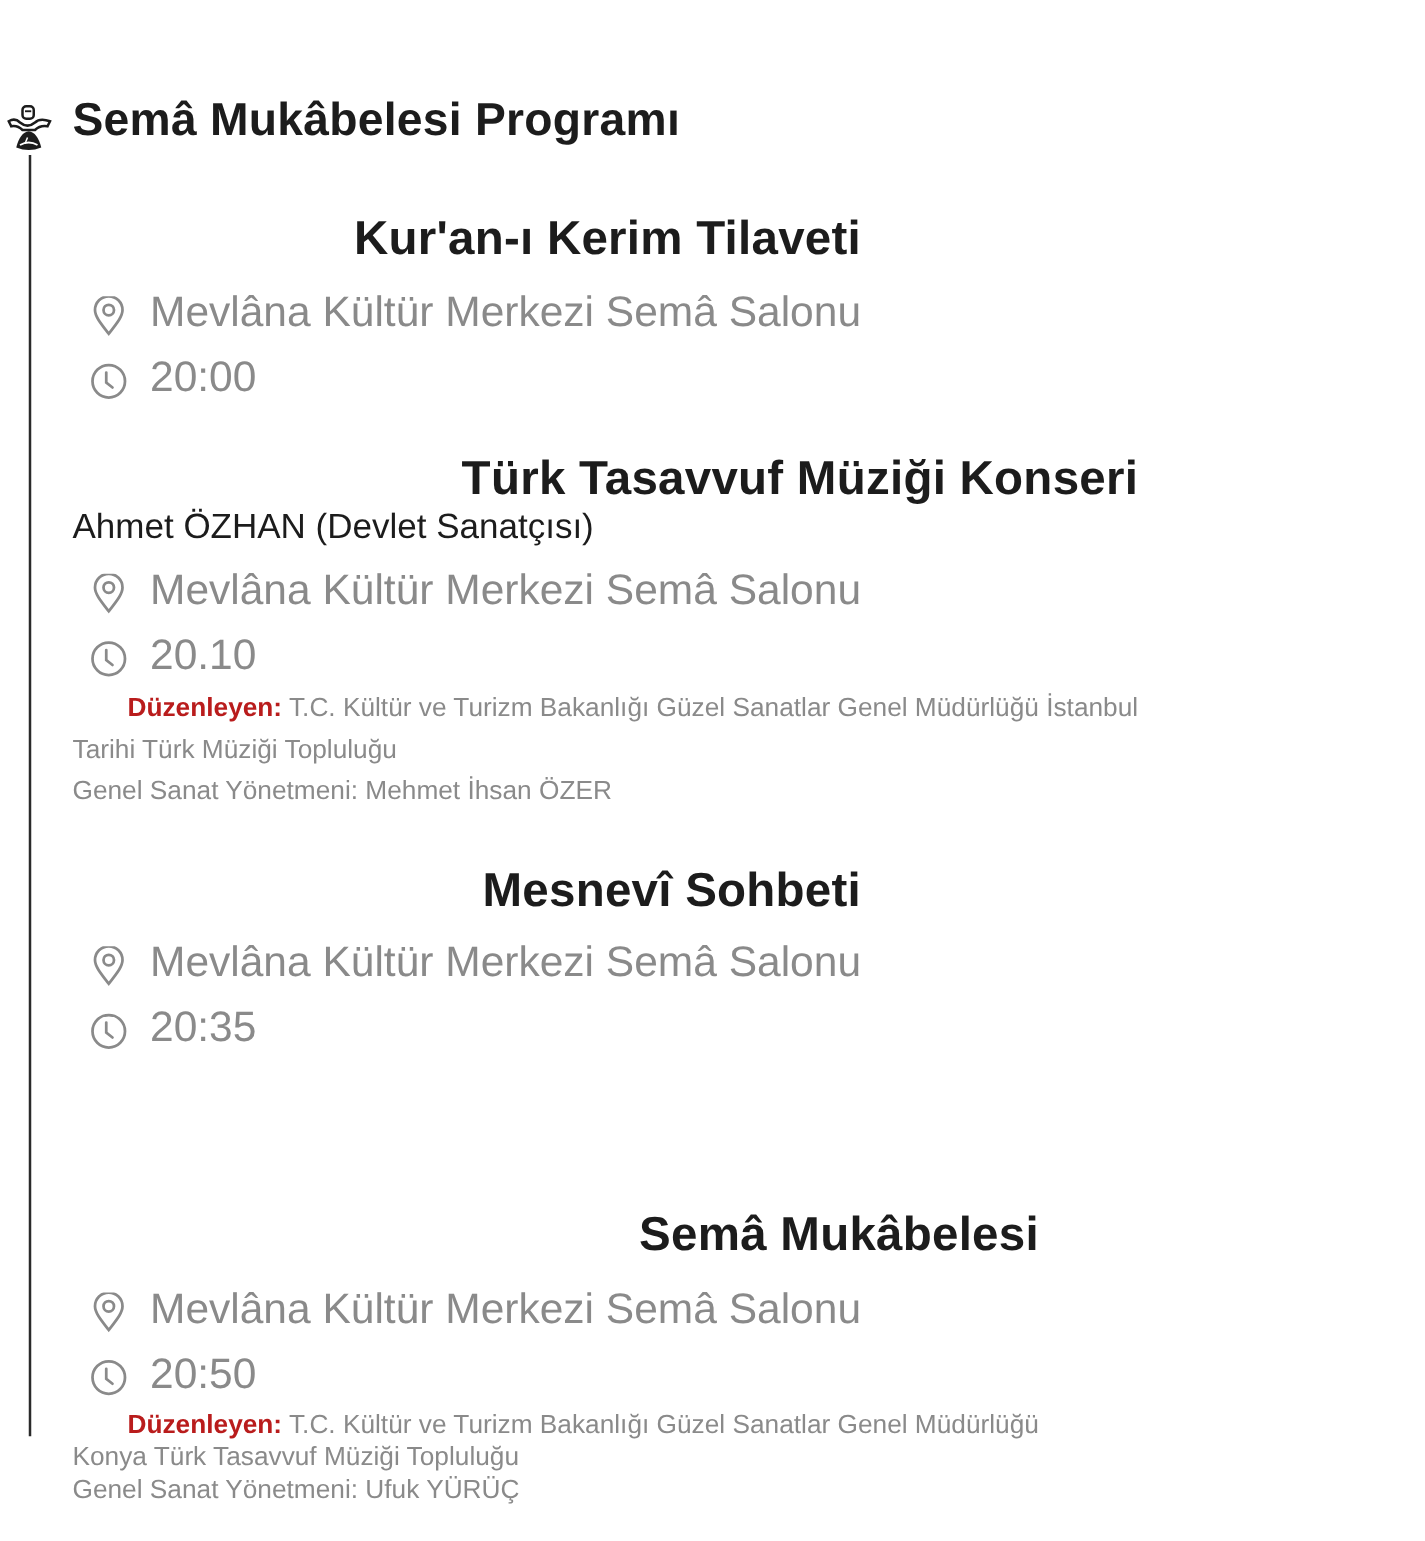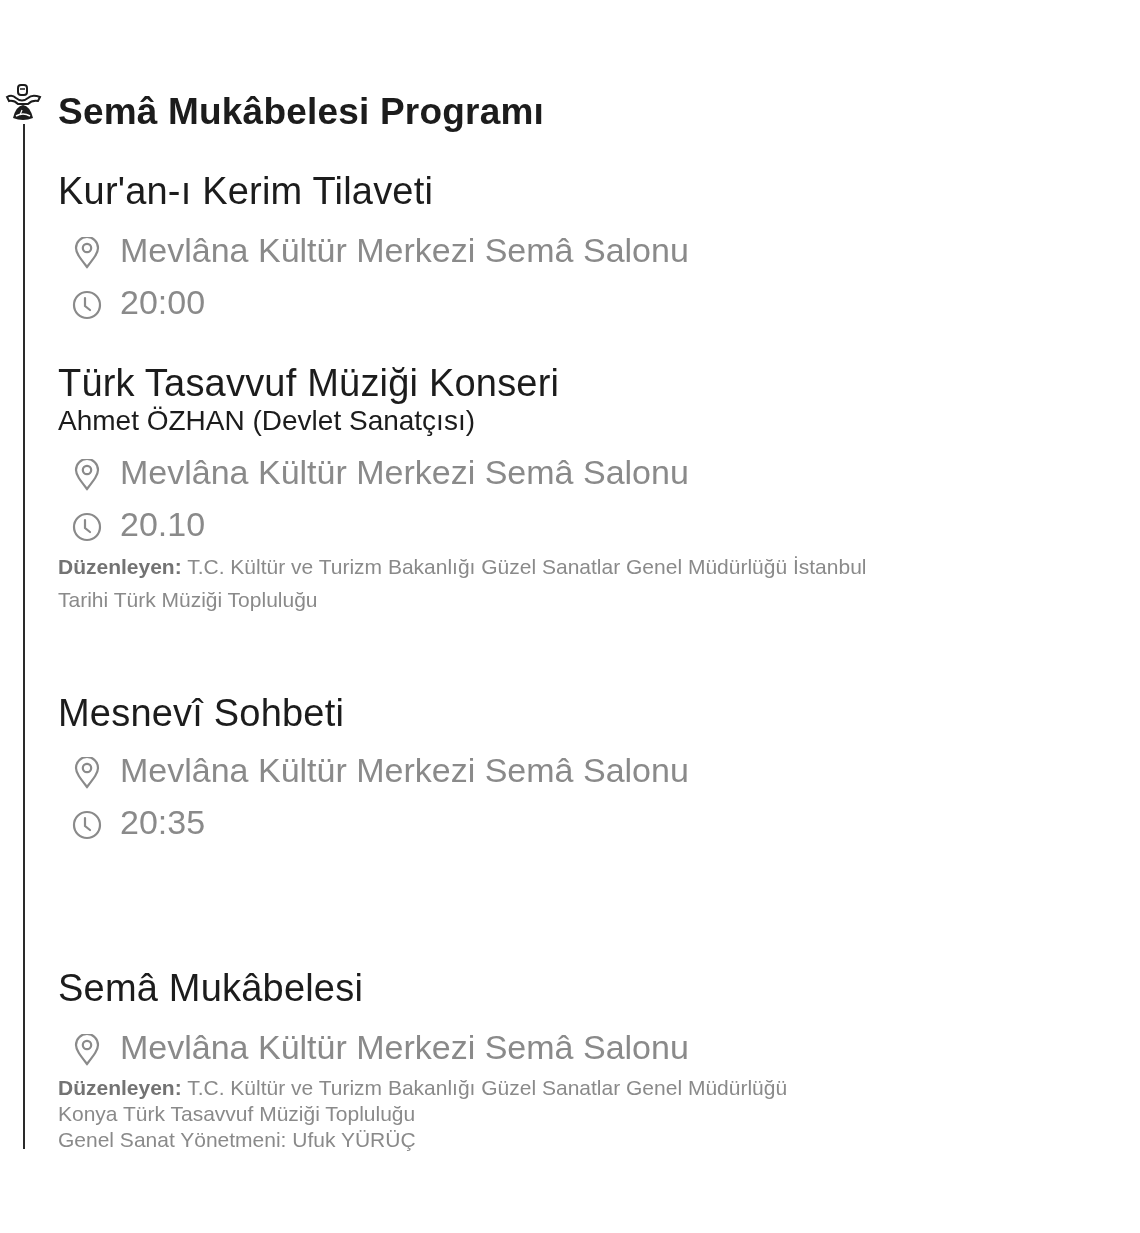--- a/index.html
+++ b/index.html
@@ -26,39 +26,40 @@
     .logo {
       position: absolute;
       left: 4px;
       top: 84px;
       width: 40px;
       height: 44px;
     }
     .program-title {
       position: absolute;
       left: 58px;
-      top: 88px;
+      top: 72px;
       font-size: 37px;
       font-weight: 700;
       letter-spacing: 0.2px;
       color: #1c1c1c;
       white-space: nowrap;
       line-height: 48px;
     }
     .event {
       position: absolute;
       left: 58px;
     }
     .event-title {
       font-size: 38px;
-      font-weight: 400;
+      font-weight: 700;
       color: #1c1c1c;
       line-height: 46px;
       white-space: nowrap;
       letter-spacing: 0.2px;
+      text-align: right;
     }
     .event-performer {
       font-size: 28px;
       font-weight: 400;
       color: #1c1c1c;
       line-height: 34px;
       white-space: nowrap;
       margin-top: -2px;
     }
     .meta-row {
@@ -88,21 +89,22 @@
       color: #8a8a8a;
       line-height: 33px;
       white-space: nowrap;
       margin-top: 6px;
     }
     .organizer.tight {
       line-height: 26px;
     }
     .organizer .label {
       font-weight: 700;
-      color: #737373;
+      color: #b91c1c;
+      margin-left: 44px;
     }
   </style>
 </head>
 <body>
 
 <div class="timeline-line"></div>
 
 <div class="logo">
   <svg width="40" height="44" viewBox="0 0 40 44">
     <rect x="14" y="1" width="9" height="10" rx="3" fill="none" stroke="#1c1c1c" stroke-width="2"></rect>
@@ -155,20 +157,21 @@
       <svg width="30" height="30" viewBox="0 0 30 30">
           <circle cx="15" cy="15" r="13" fill="none" stroke="#8a8a8a" stroke-width="2.2"></circle>
           <path d="M13 8 L13 16 L18 20" fill="none" stroke="#8a8a8a" stroke-width="2.2" stroke-linecap="round"></path>
         </svg>
     </span>
     <span class="meta-text">20.10</span>
   </div>
   <div class="organizer">
     <div><span class="label">Düzenleyen:</span> <span>T.C. Kültür ve Turizm Bakanlığı Güzel Sanatlar Genel Müdürlüğü İstanbul</span></div>
     <div>Tarihi Türk Müziği Topluluğu</div>
+    <div>Genel Sanat Yönetmeni: Mehmet İhsan ÖZER</div>
   </div>
 </div>
 
 <div class="event" style="top:690px;">
   <div class="event-title">Mesnevî Sohbeti</div>
   <div class="meta-row" style="margin-top:2px;">
     <span class="meta-icon">
       <svg width="26" height="32" viewBox="0 0 26 32">
           <path d="M13 30 C6 21 2 16 2 11 A11 11 0 0 1 24 11 C24 16 20 21 13 30 Z" fill="none" stroke="#8a8a8a" stroke-width="2.2"></path>
           <circle cx="13" cy="11" r="4.2" fill="none" stroke="#8a8a8a" stroke-width="2.2"></circle>
@@ -190,19 +193,28 @@
 <div class="event" style="top:965px;">
   <div class="event-title">Semâ Mukâbelesi</div>
   <div class="meta-row" style="margin-top:4px;">
     <span class="meta-icon">
       <svg width="26" height="32" viewBox="0 0 26 32">
           <path d="M13 30 C6 21 2 16 2 11 A11 11 0 0 1 24 11 C24 16 20 21 13 30 Z" fill="none" stroke="#8a8a8a" stroke-width="2.2"></path>
           <circle cx="13" cy="11" r="4.2" fill="none" stroke="#8a8a8a" stroke-width="2.2"></circle>
         </svg>
     </span>
     <span class="meta-text">Mevlâna Kültür Merkezi Semâ Salonu</span>
+  </div>
+  <div class="meta-row">
+    <span class="meta-icon">
+      <svg width="30" height="30" viewBox="0 0 30 30">
+          <circle cx="15" cy="15" r="13" fill="none" stroke="#8a8a8a" stroke-width="2.2"></circle>
+          <path d="M13 8 L13 16 L18 20" fill="none" stroke="#8a8a8a" stroke-width="2.2" stroke-linecap="round"></path>
+        </svg>
+    </span>
+    <span class="meta-text">20:50</span>
   </div>
   <div class="organizer tight" style="margin-top:8px;">
     <div><span class="label">Düzenleyen:</span> <span>T.C. Kültür ve Turizm Bakanlığı Güzel Sanatlar Genel Müdürlüğü</span></div>
     <div>Konya Türk Tasavvuf Müziği Topluluğu</div>
     <div>Genel Sanat Yönetmeni: Ufuk YÜRÜÇ</div>
   </div>
 </div>
 
 </body></html>

